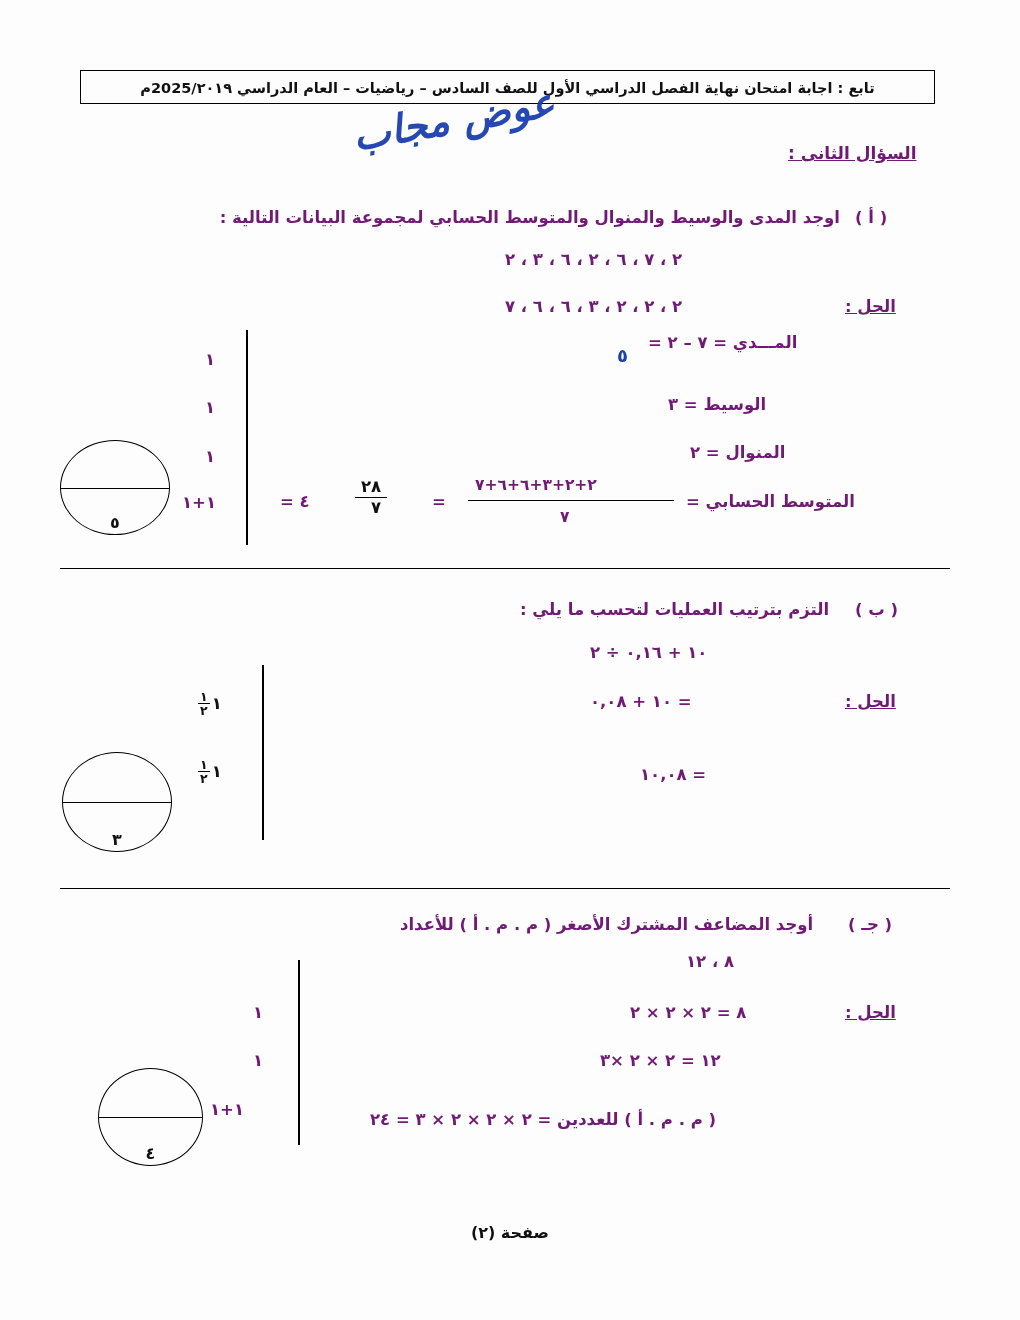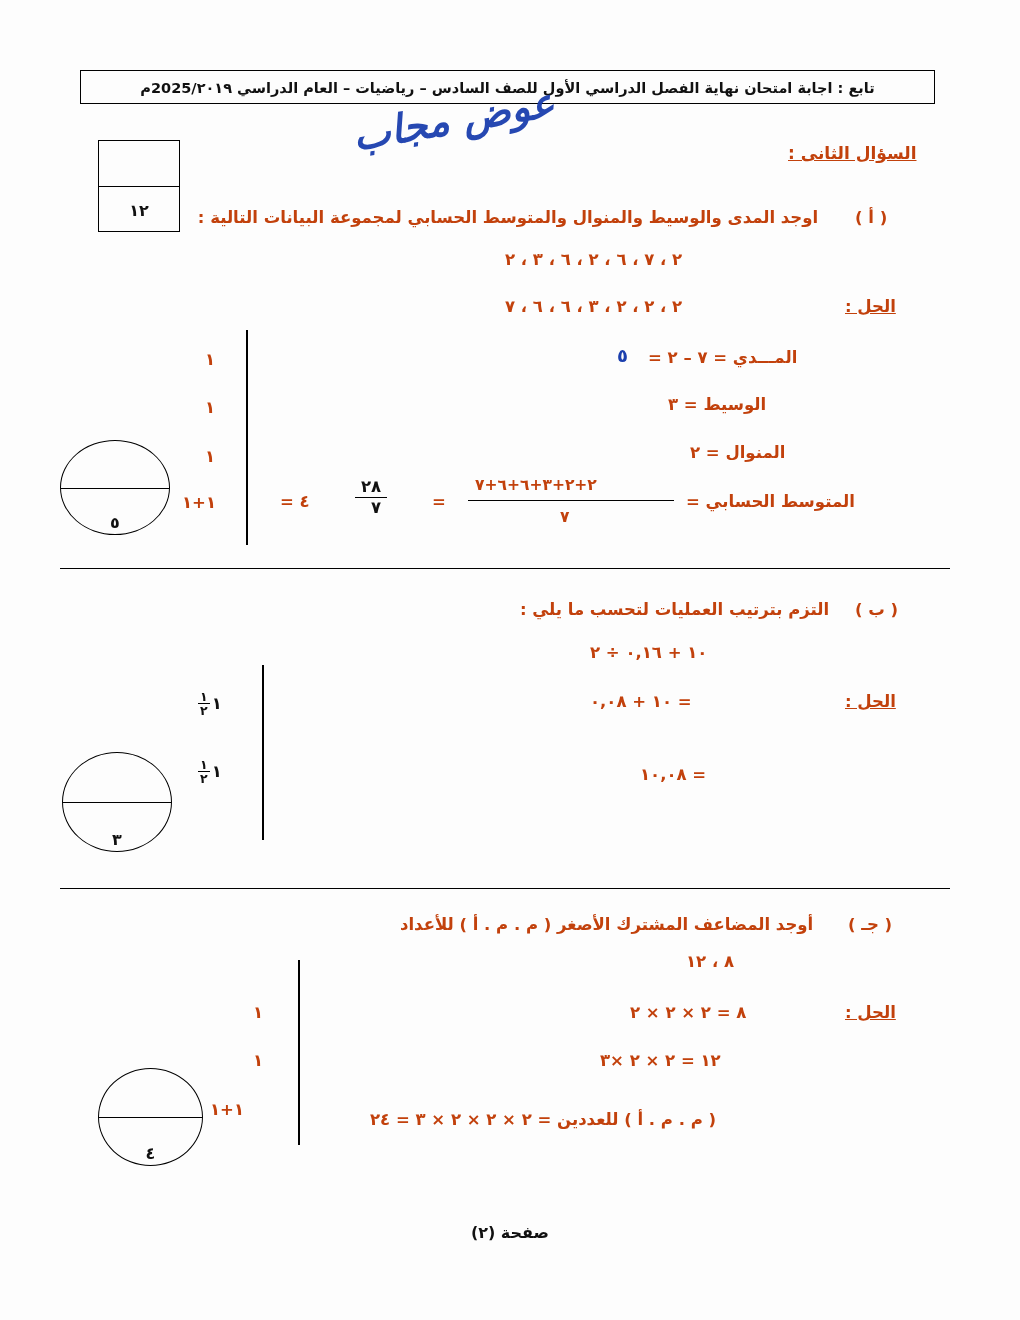--- a/index.html
+++ b/index.html
@@ -91,21 +91,21 @@
     white-space: nowrap;
     opacity: 0.95;
   }
 
   
   .t {
     position: absolute;
     white-space: nowrap;
     font-size: 16.5px;
     font-weight: bold;
-    color: #c2410c;
+    color: #701a75;
   }
   .underline { text-decoration: underline; }
   .blue { color: #1b3fae; }
 
   
   .hr {
     position: absolute;
     left: 60px;
     width: 890px;
     height: 0;
@@ -208,34 +208,30 @@
 
 <div class="page">
 
   <div class="header-box"></div>
   <div class="header-text">تابع : اجابة امتحان نهاية الفصل الدراسي الأول للصف السادس – رياضيات – العام الدراسي 2025/٢٠١٩م</div>
 
   <div class="signature">عوض مجاب</div>
 
   <div class="t underline" style="top:143px; left:788px; font-size:17px;">السؤال الثانى :</div>
 
-  <div class="mark-box">
-    <div class="divider"></div>
-    <div class="mark-value">١٢</div>
-  </div>
 
   <div class="t" style="top:208px; left:855px;">( أ )</div>
-  <div class="t" style="top:208px; left:188px; width:640px; text-align:center;">اوجد المدى والوسيط والمنوال والمتوسط الحسابي لمجموعة البيانات التالية :</div>
+  <div class="t" style="top:208px; left:200px; width:640px; text-align:right;">اوجد المدى والوسيط والمنوال والمتوسط الحسابي لمجموعة البيانات التالية :</div>
 
   <div class="t" style="top:250px; left:505px;">٢ ، ٧ ، ٦ ، ٢ ، ٦ ، ٣ ، ٢</div>
 
   <div class="t underline" style="top:297px; left:845px;">الحل :</div>
   <div class="t" style="top:297px; left:505px;">٢ ، ٢ ، ٢ ، ٣ ، ٦ ، ٦ ، ٧</div>
 
-  <div class="t" style="top:348px; left:648px;">المـــدي  =  ٧ – ٢  =</div>
+  <div class="t" style="top:333px; left:648px;">المـــدي  =  ٧ – ٢  =</div>
   <div class="t blue" style="top:345px; left:617px; font-size:18px;">٥</div>
 
   <div class="t" style="top:395px; left:668px;">الوسيط   =   ٣</div>
 
   <div class="t" style="top:443px; left:690px;">المنوال   =   ٢</div>
 
   <div class="t" style="top:492px; left:686px;">المتوسط الحسابي =</div>
   <div class="t" style="top:476px; left:475px; font-size:15.5px;">٢+٢+٣+٦+٦+٧</div>
   <div class="longbar" style="top:500px; left:468px; width:206px;"></div>
   <div class="t" style="top:508px; left:560px; font-size:15.5px;">٧</div>

